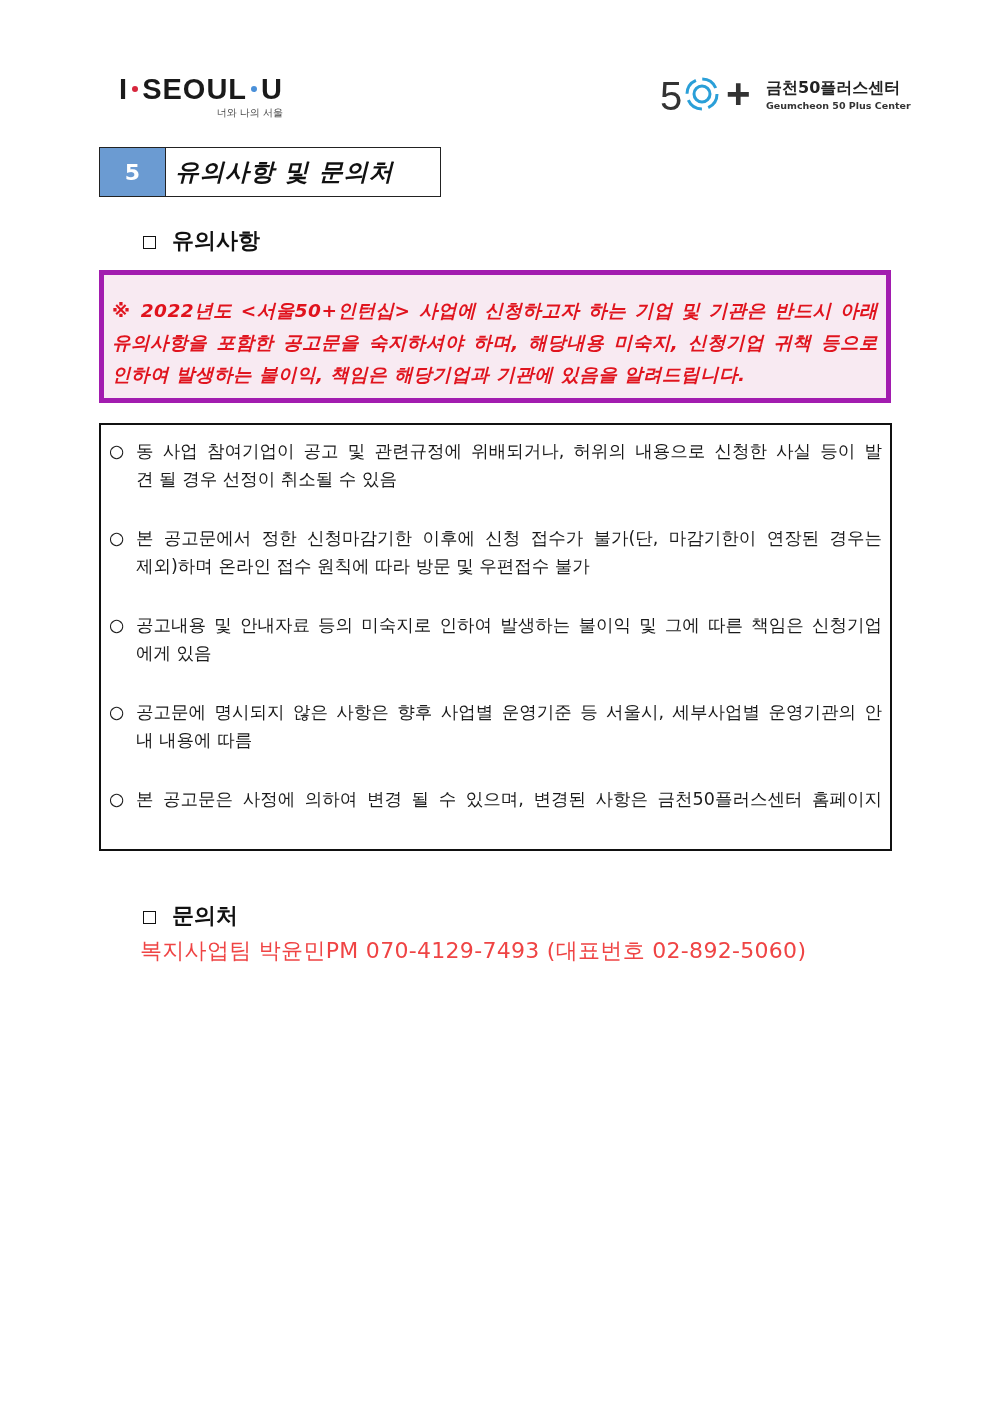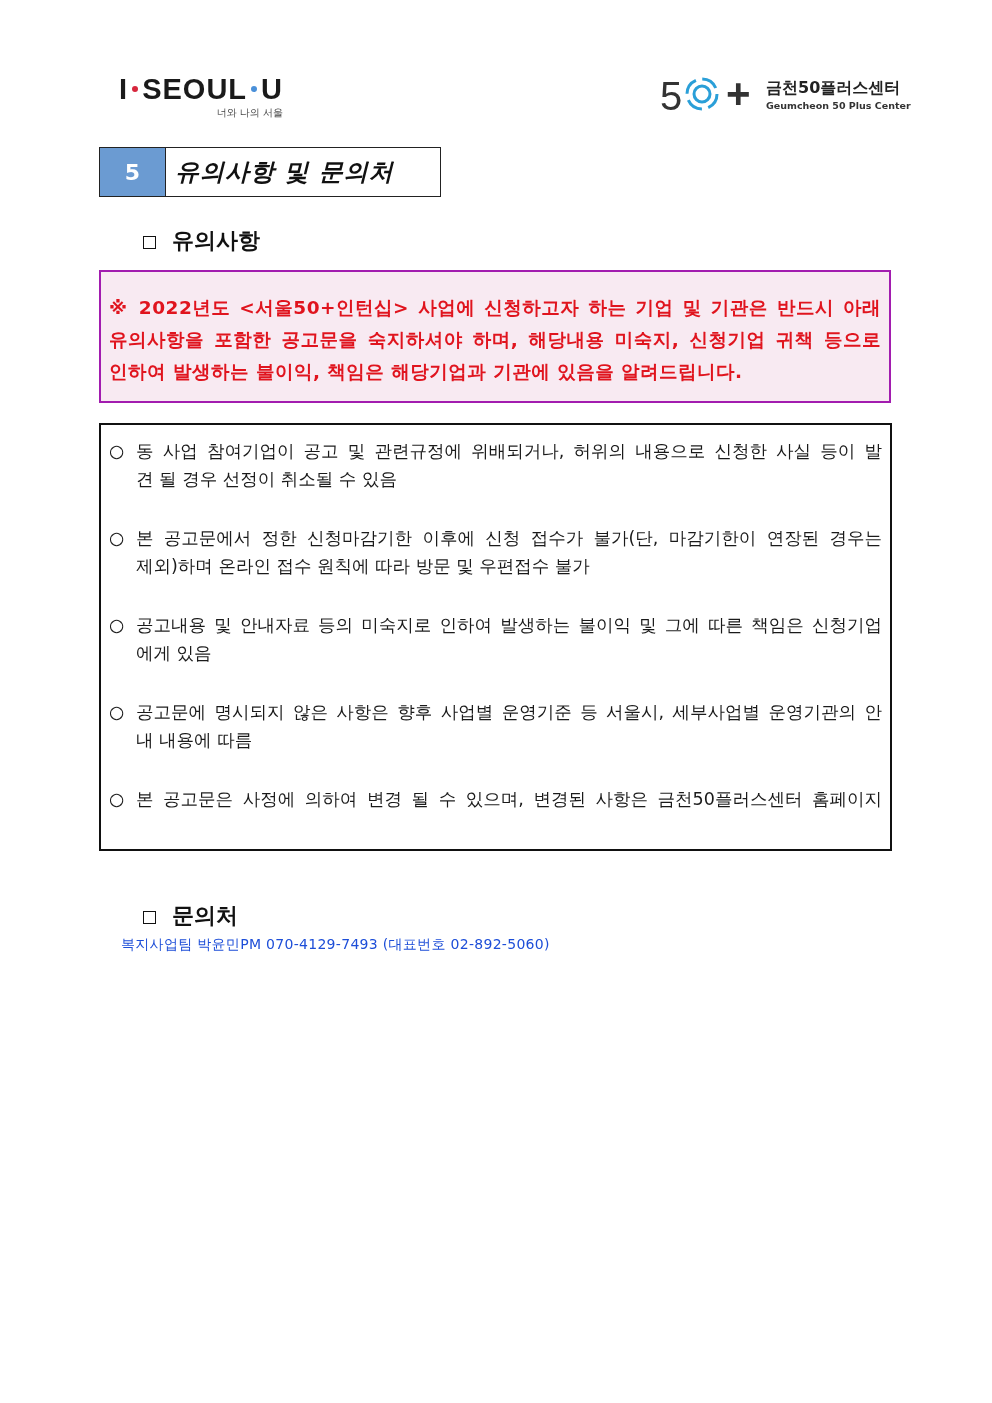--- a/index.html
+++ b/index.html
@@ -45,41 +45,42 @@
     display: flex; align-items: center; padding-left: 43px;
   }
   .sub-heading .box-icon {
     display: inline-block; width: 11px; height: 11px; border: 1.5px solid #111;
     margin-right: 16px; margin-top: 2px;
   }
 
   
   .warning-box {
     position: absolute; left: 99px; top: 270px; width: 792px; height: 133px;
-    background: #f8eaf2; border: 2px solid #a21caf; box-sizing: border-box;
+    background: #f8eaf2; border: 5px solid #a21caf; box-sizing: border-box;
     padding: 20px 8px 0 8px;
+    font-style: italic;
   }
   .warning-box p {
     margin: 0; color: #e0141e; font-weight: bold; font-size: 18.5px;
     line-height: 32px; text-align: justify; text-align-last: justify; letter-spacing: 0.5px;
   }
   .warning-box p.last { text-align-last: left; }
 
   
   .notes-box {
     position: absolute; left: 99px; top: 423px; width: 793px; height: 428px;
     border: 2px solid #111; box-sizing: border-box; padding: 12px 8px 0 8px;
   }
   .note { margin-bottom: 31px; font-size: 17.5px; line-height: 28px; color: #1a1a1a; position: relative; padding-left: 27px; }
   .note .bullet { position: absolute; left: 0; top: 0; }
   .note .l1 { text-align: justify; text-align-last: justify; display: block; }
   .note .l2 { display: block; }
 
   .contact-line {
-    position: absolute; left: 121px; top: 936px; font-size: 14px; color: #1d4ed8; letter-spacing: 0.3px;
+    position: absolute; left: 140px; top: 936px; font-size: 22px; color: #ef4444; letter-spacing: 0.3px;
   }
 </style>
 </head>
 <body>
 
 <div class="logo-seoul">
   <div class="wordmark"><span>I</span><span class="dot" style="background:#d7263d"></span><span>SEOUL</span><span class="dot" style="background:#4a90d9"></span><span>U</span></div>
   <div class="sub">너와 나의 서울</div>
 </div>
 

